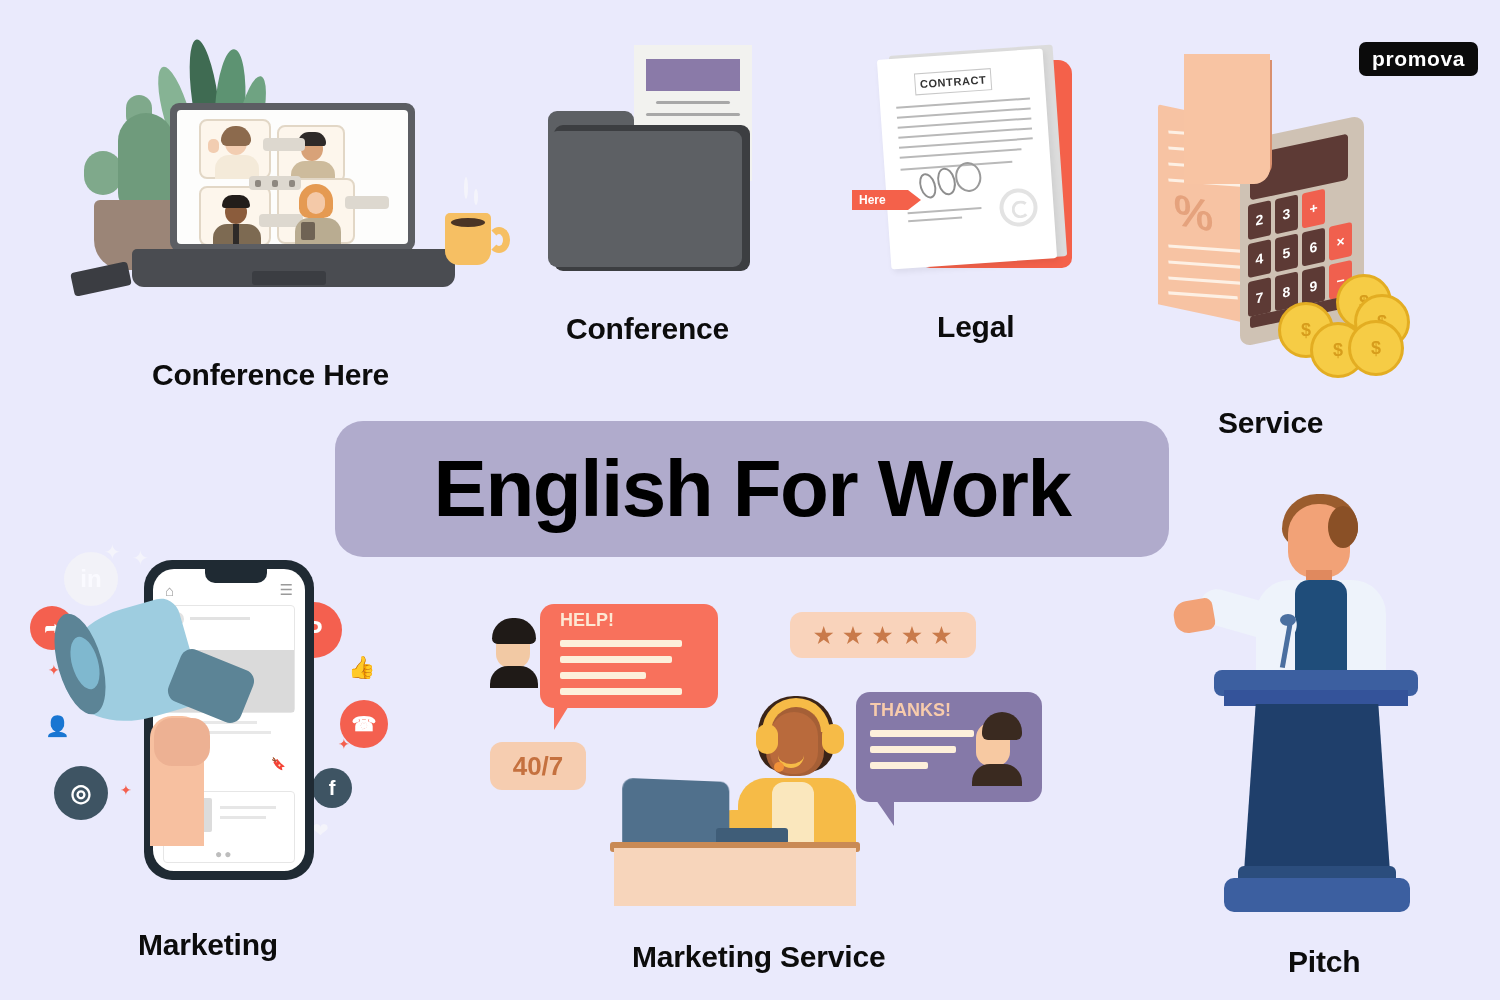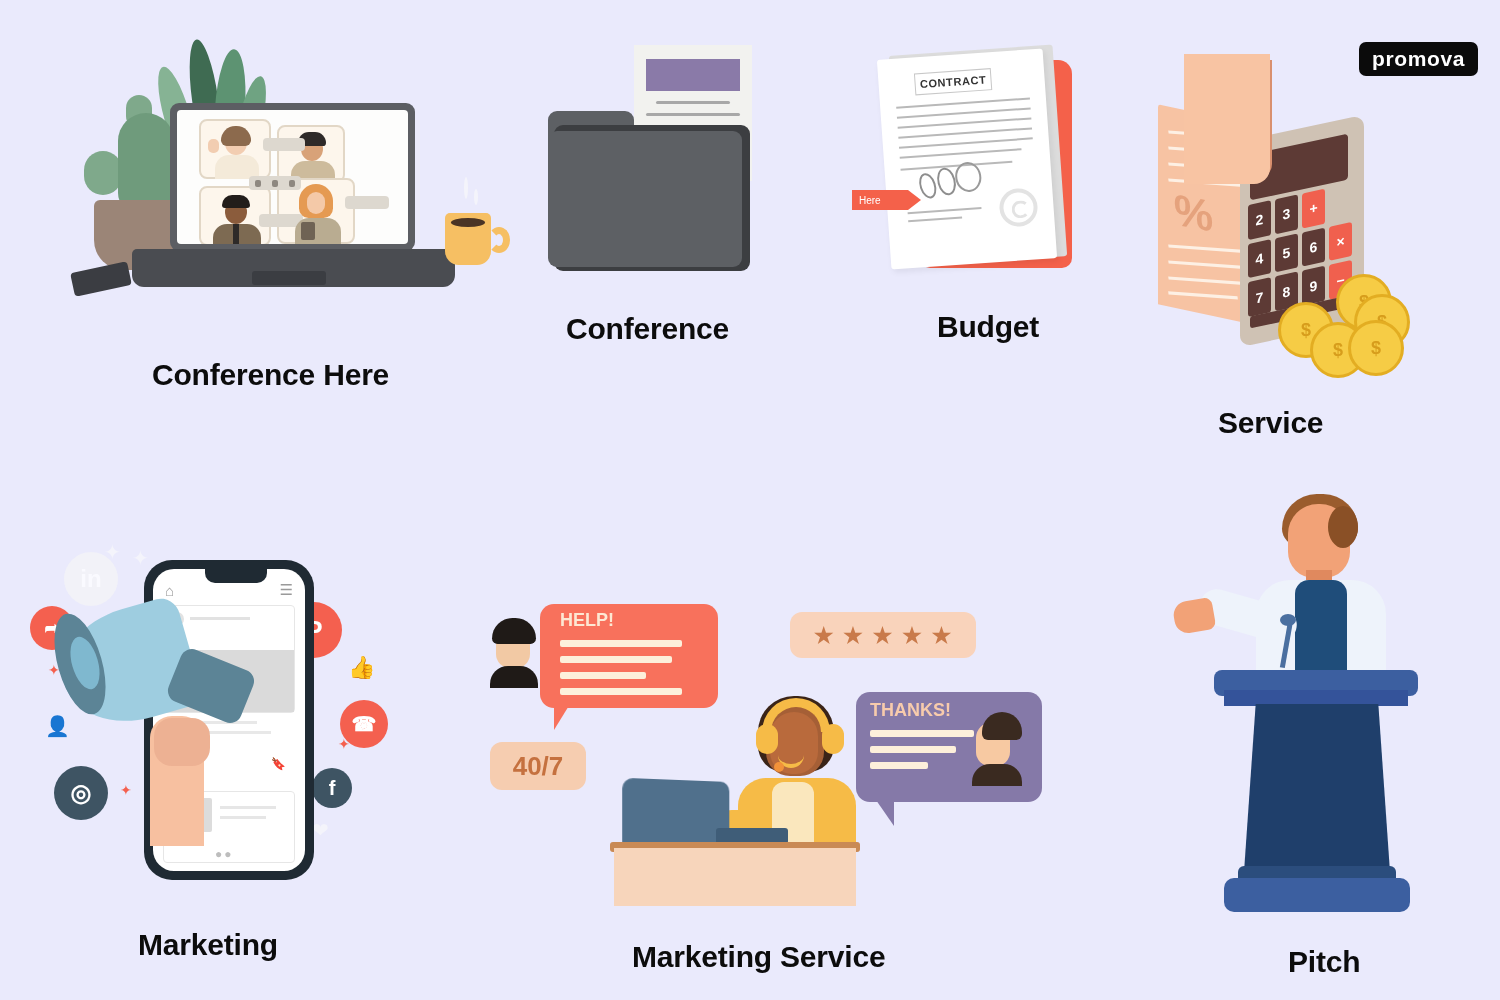--- a/index.html
+++ b/index.html
@@ -94,21 +94,21 @@
   #legal { position:absolute; left:862px; top:42px; width:230px; height:260px; }
   #lg-folder { position:absolute; left:58px; top:18px; width:152px; height:208px; background:#f4614a; border-radius:8px 14px 10px 10px; }
   #lg-paper-back { position:absolute; left:34px; top:8px; width:164px; height:212px; background:#dcdcdc; border-radius:3px; transform:rotate(-4deg); }
   #lg-paper { position:absolute; left:22px; top:12px; width:166px; height:210px; background:#fff; border-radius:3px; transform:rotate(-4deg); box-shadow:2px 3px 6px rgba(0,0,0,0.07); }
   #lg-contract-box { position:absolute; left:36px; top:16px; width:77px; height:22px; border:1px solid #c8c8c8; display:flex; align-items:center; justify-content:center; }
   #lg-contract-text { font-size:11px; font-weight:bold; color:#333; letter-spacing:0.6px; }
   .lg-line { position:absolute; height:1.5px; background:#b9b9b9; }
   #lg-seal { position:absolute; right:16px; bottom:34px; width:38px; height:38px; border:4px solid #e3e3e3; border-radius:50%; }
   #lg-seal-inner { position:absolute; left:8px; top:8px; width:18px; height:18px; border:3px solid #e3e3e3; border-radius:50%; border-right-color:transparent; }
   #lg-here-tab { position:absolute; left:-10px; top:148px; width:56px; height:20px; background:#f4614a; display:flex; align-items:center; padding-left:7px; }
-  #lg-here-text { font-size:10px; color:#fff; font-weight:normal; }
+  #lg-here-text { font-size:12px; color:#fff; font-weight:bold; }
   #lg-here-arrow { position:absolute; left:46px; top:148px; width:0; height:0; border-top:10px solid transparent; border-bottom:10px solid transparent; border-left:13px solid #f4614a; }
   .lg-sig { position:absolute; border:2px solid #8e8e8e; border-radius:50%; }
 
   
   #budget { position:absolute; left:1148px; top:48px; width:270px; height:340px; }
   #bg-calc-body { position:absolute; left:92px; top:80px; width:124px; height:206px; background:#cfc2b4; border-radius:12px; transform: skewY(-12deg); }
   #bg-calc-screen { position:absolute; left:102px; top:96px; width:98px; height:46px; background:#5d3a35; border-radius:4px; transform: skewY(-12deg); }
   #bg-keys { position:absolute; left:100px; top:146px; width:104px; height:112px; transform: skewY(-12deg); display:grid; grid-template-columns:repeat(4,1fr); grid-template-rows:repeat(3,1fr); gap:4px; }
   .bg-key { background:#5d3a35; border-radius:3px; color:#fff; font-size:14px; font-weight:bold; display:flex; align-items:center; justify-content:center; }
   .bg-key.op { background:#f0604e; }
@@ -191,20 +191,23 @@
   #pt-podium-plinth { position:absolute; left:78px; top:376px; width:158px; height:18px; background:#2b4d7d; border-radius:6px; }
   #pt-podium-base { position:absolute; left:64px; top:388px; width:186px; height:34px; background:#3c5fa0; border-radius:10px; }
 </style>
 </head>
 <body>
 
 <div class="canvas">
 
   <div id="brand-logo">promova</div>
 
+  <div id="title-card">
+    <div id="title-text">English For Work</div>
+  </div>
 
   <div id="conference-call">
     <div id="cc-plant-leaf-c"></div>
     <div id="cc-plant-leaf-a"></div>
     <div id="cc-plant-leaf-b"></div>
     <div id="cc-plant-leaf-d"></div>
     <div id="cc-plant-pot" class="cc-pot"></div>
 
     <div id="cc-cact-top" class="cc-cact"></div>
     <div id="cc-cact-l" class="cc-cact"></div>
@@ -298,21 +301,21 @@
       <div class="lg-sig" style="left:70px;top:108px;width:26px;height:30px;transform:rotate(-6deg);border-color:#9a9a9a;"></div>
       <div id="lg-seal">
         <div id="lg-seal-inner"></div>
       </div>
     </div>
     <div id="lg-here-arrow"></div>
     <div id="lg-here-tab">
       <span id="lg-here-text">Here</span>
     </div>
   </div>
-  <div class="label" style="left:937px; top:310px;">Budget</div>
+  <div class="label" style="left:937px; top:310px;">Legal</div>
 
   <div id="budget">
     <div id="bg-receipt">
       <div class="bg-rline" style="left:10px;top:18px;width:86px;transform:rotate(-8deg);"></div>
       <div class="bg-rline" style="left:10px;top:34px;width:86px;transform:rotate(-8deg);"></div>
       <div class="bg-rline" style="left:10px;top:50px;width:86px;transform:rotate(-8deg);"></div>
       <div class="bg-rline" style="left:10px;top:66px;width:86px;transform:rotate(-8deg);"></div>
       <div class="bg-rline" style="left:10px;top:132px;width:86px;transform:rotate(-8deg);"></div>
       <div class="bg-rline" style="left:10px;top:148px;width:86px;transform:rotate(-8deg);"></div>
       <div class="bg-rline" style="left:10px;top:164px;width:86px;transform:rotate(-8deg);"></div>

